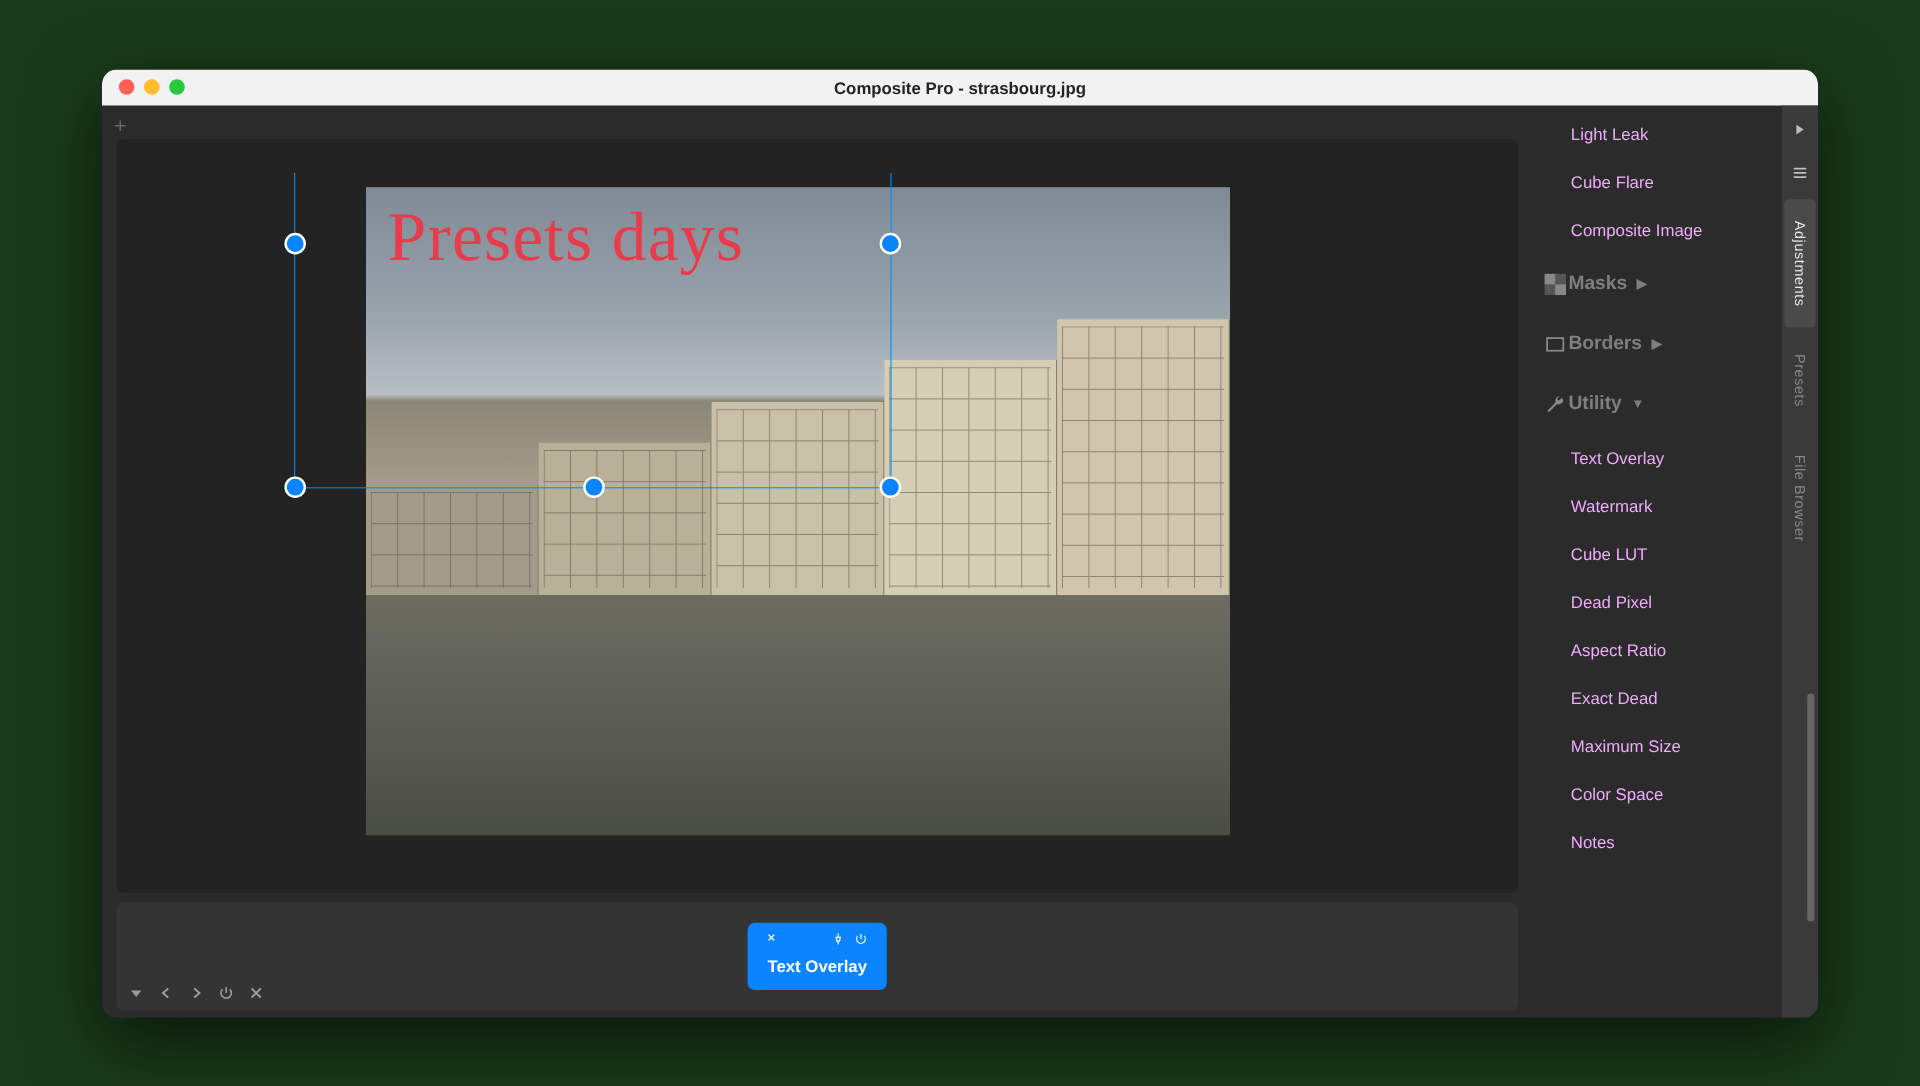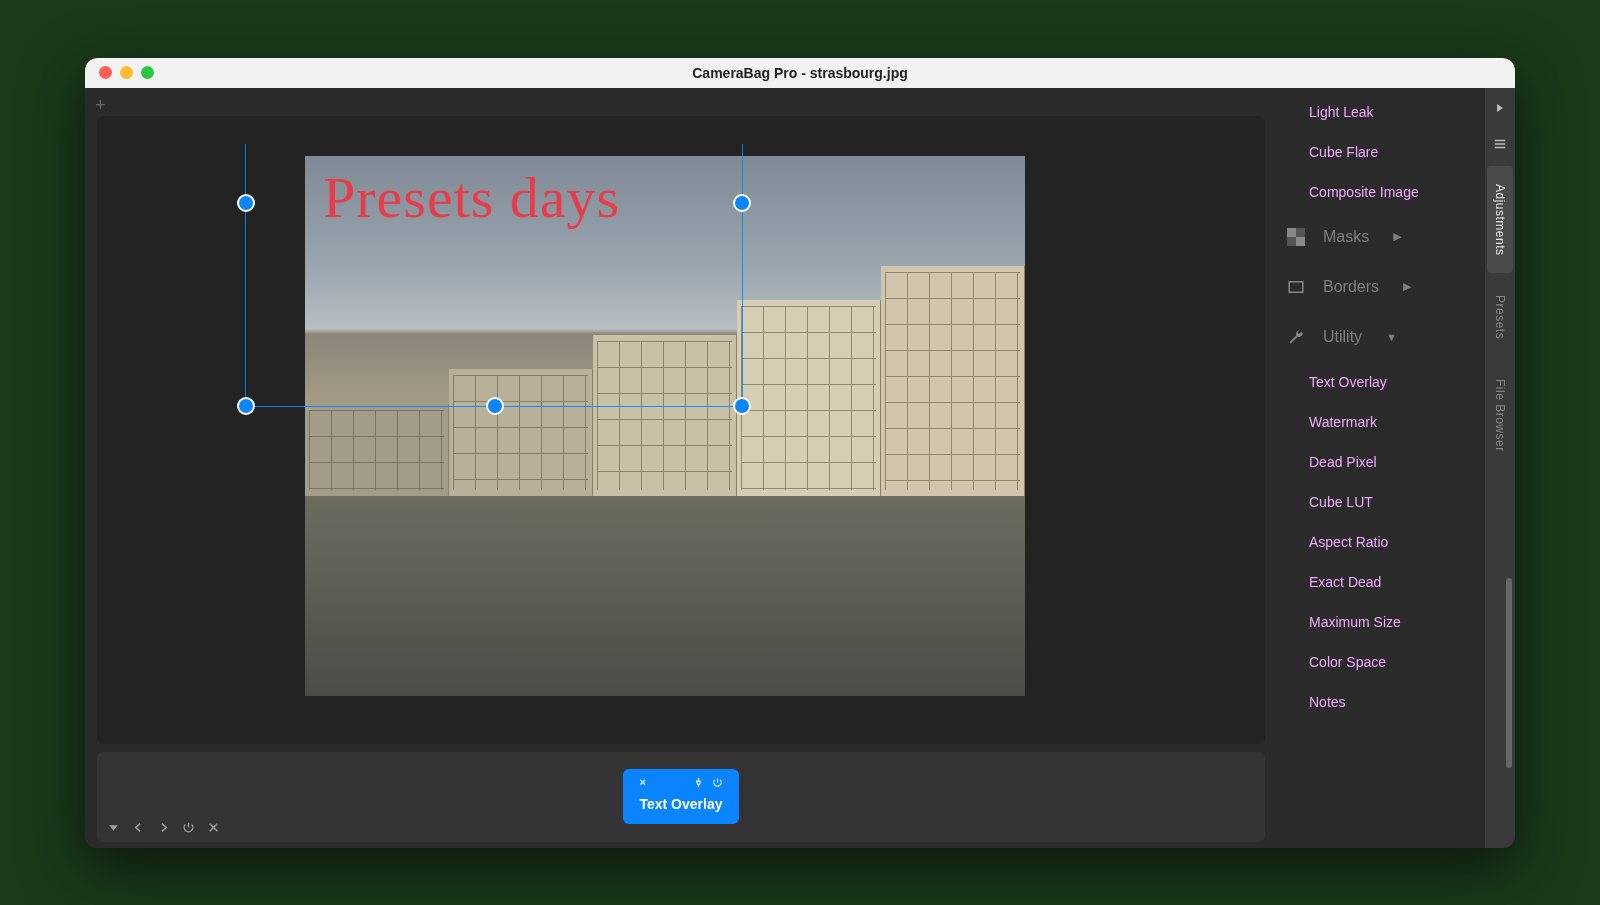--- a/index.html
+++ b/index.html
@@ -193,24 +193,24 @@
   }
   .side-item {
     padding: 12px 14px 12px 36px;
     color: #f0abfc;
     cursor: pointer;
   }
   .section {
     padding: 16px 14px 16px 14px;
     color: #7f7f7f;
     font-size: 16px;
-    font-weight: 400;
+    font-weight: 700;
     display: flex;
     align-items: center;
-    gap: 18px;
+    gap: 2px;
   }
   .section svg { flex-shrink:0; }
   .chev { margin-left:6px; font-size:11px; color:#7f7f7f; }
 
   
   .tabstrip {
     width: 30px;
     background: #3a3a3a;
     display: flex;
     flex-direction: column;
@@ -245,21 +245,21 @@
 
 <div class="desktop">
   <div class="window">
 
     <div class="titlebar">
       <div class="traffic-lights">
         <div class="light red"></div>
         <div class="light yellow"></div>
         <div class="light green"></div>
       </div>
-      <div class="title">CameraBag Pro - strasbourg.jpg</div>
+      <div class="title">Composite Pro - strasbourg.jpg</div>
     </div>
 
     <div class="body">
 
       <div class="main-col">
         <div class="plus-tab">+</div>
 
         <div class="canvas-wrap">
           <div class="photo">
             <div class="buildings">
@@ -362,22 +362,22 @@
         <div class="section">
           <svg width="18" height="18" viewBox="0 0 24 24" fill="#888">
             <path d="M21 7a5 5 0 0 1-6.9 4.6L5 20.7 3.3 19l9.1-9.1A5 5 0 0 1 17 3l-3 3 2 2 3-3c.6.6 1 1.3 2 2z"></path>
             </svg>
           <span>Utility</span>
           <span class="chev">▼</span>
         </div>
 
         <div class="side-item">Text Overlay</div>
         <div class="side-item">Watermark</div>
+        <div class="side-item">Cube LUT</div>
         <div class="side-item">Dead Pixel</div>
-        <div class="side-item">Cube LUT</div>
         <div class="side-item">Aspect Ratio</div>
         <div class="side-item">Exact Dead</div>
         <div class="side-item">Maximum Size</div>
         <div class="side-item">Color Space</div>
         <div class="side-item">Notes</div>
       </div>
 
       <div class="tabstrip">
         <div class="ts-icon">
           <svg width="12" height="12" viewBox="0 0 24 24" fill="#bdbdbd">

